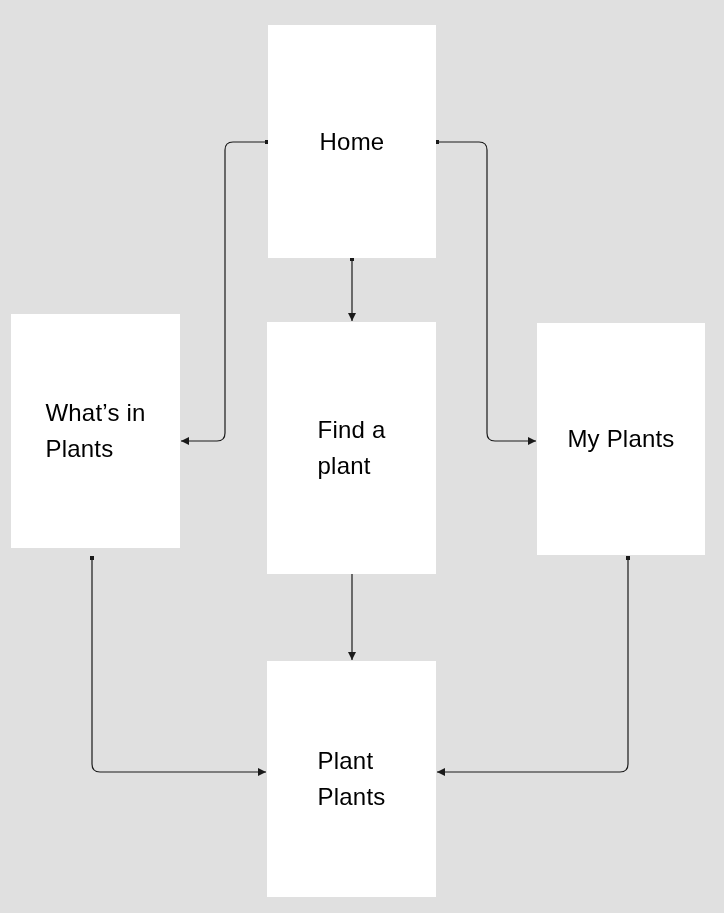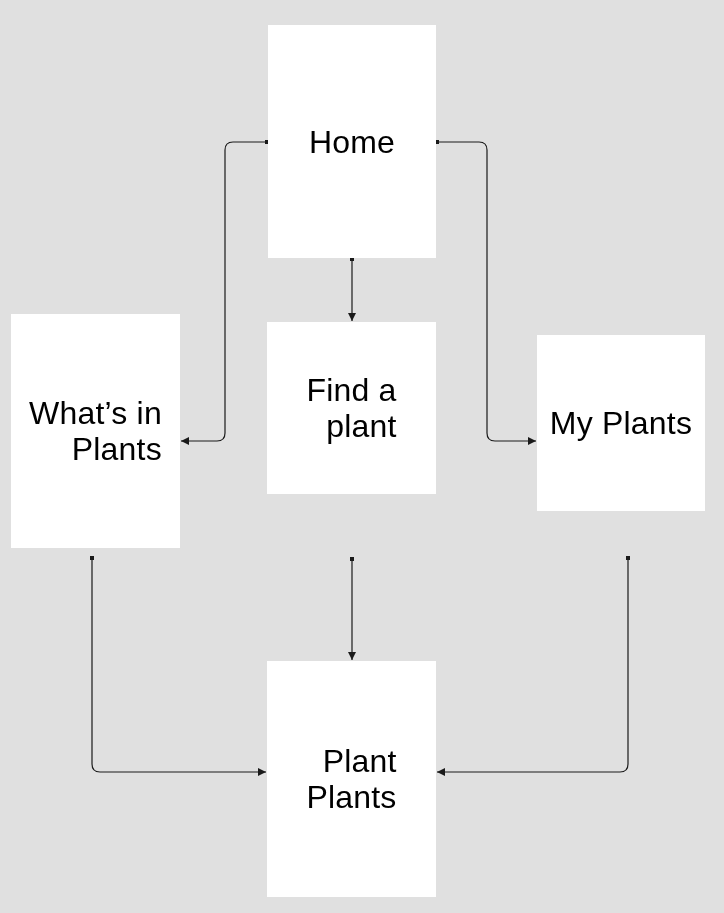--- a/index.html
+++ b/index.html
@@ -34,31 +34,31 @@
   }
   .node {
     position: absolute;
     background: #ffffff;
     z-index: 2;
     display: flex;
     align-items: center;
     justify-content: center;
   }
   .node-label {
-    font-size: 32px;
+    font-size: 24px;
     line-height: 36px;
     color: #000000;
-    text-align: right;
+    text-align: left;
     letter-spacing: 0.2px;
   }
   
   .node-home          { left: 268px; top: 25px;  width: 168px; height: 233px; }
   .node-whats-in-season { left: 11px;  top: 314px; width: 169px; height: 234px; }
-  .node-find-a-plant  { left: 267px; top: 322px; width: 169px; height: 172px; }
-  .node-my-plants     { left: 537px; top: 335px; width: 168px; height: 176px; }
+  .node-find-a-plant  { left: 267px; top: 322px; width: 169px; height: 252px; }
+  .node-my-plants     { left: 537px; top: 323px; width: 168px; height: 232px; }
   .node-plant-details { left: 267px; top: 661px; width: 169px; height: 236px; }
 </style>
 </head>
 <body>
 
 <div class="canvas">
 
   <svg class="edges-layer" viewBox="0 0 724 913" xmlns="http://www.w3.org/2000/svg">
     <defs>
       <marker id="arrow" viewBox="0 0 10 10" refX="10" refY="5" markerWidth="8" markerHeight="8" markerUnits="userSpaceOnUse" orient="auto">

